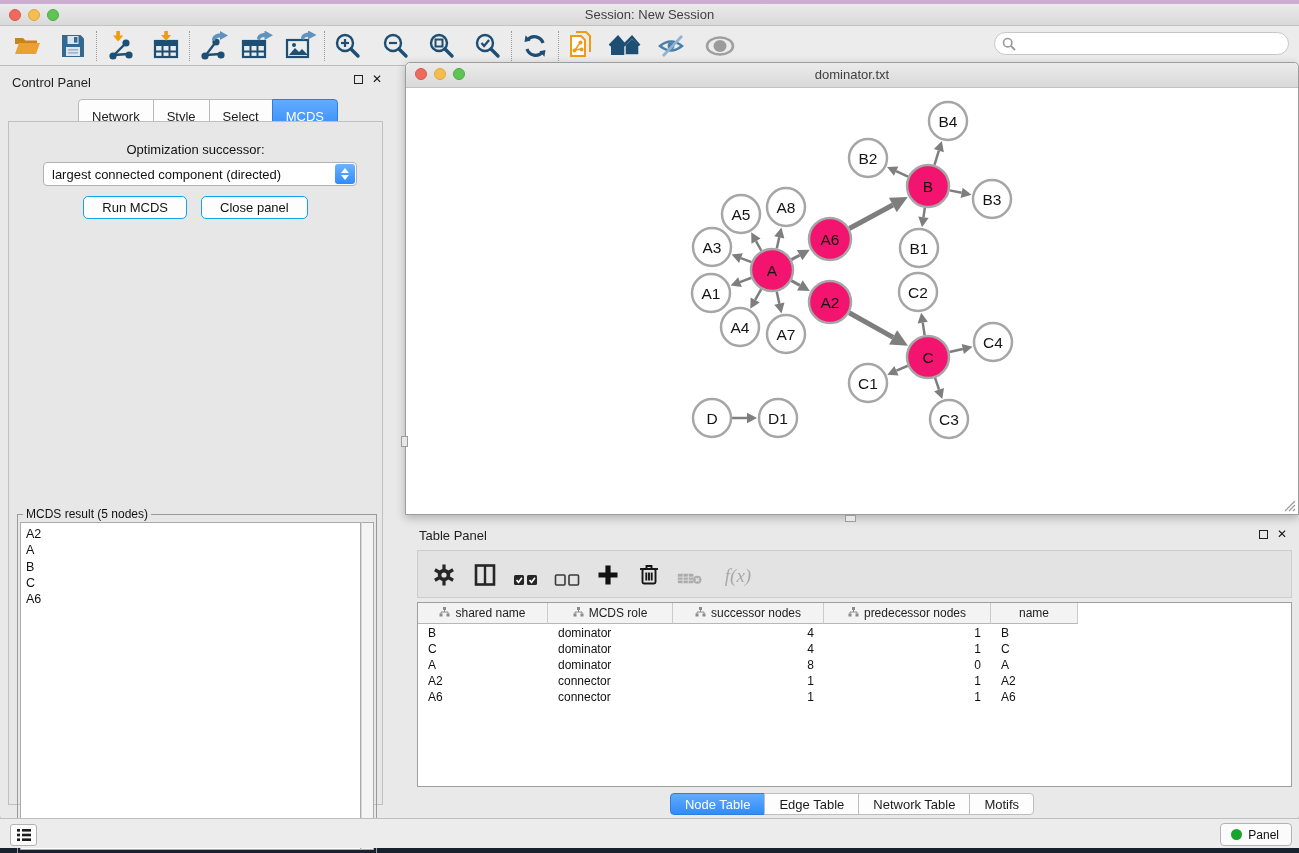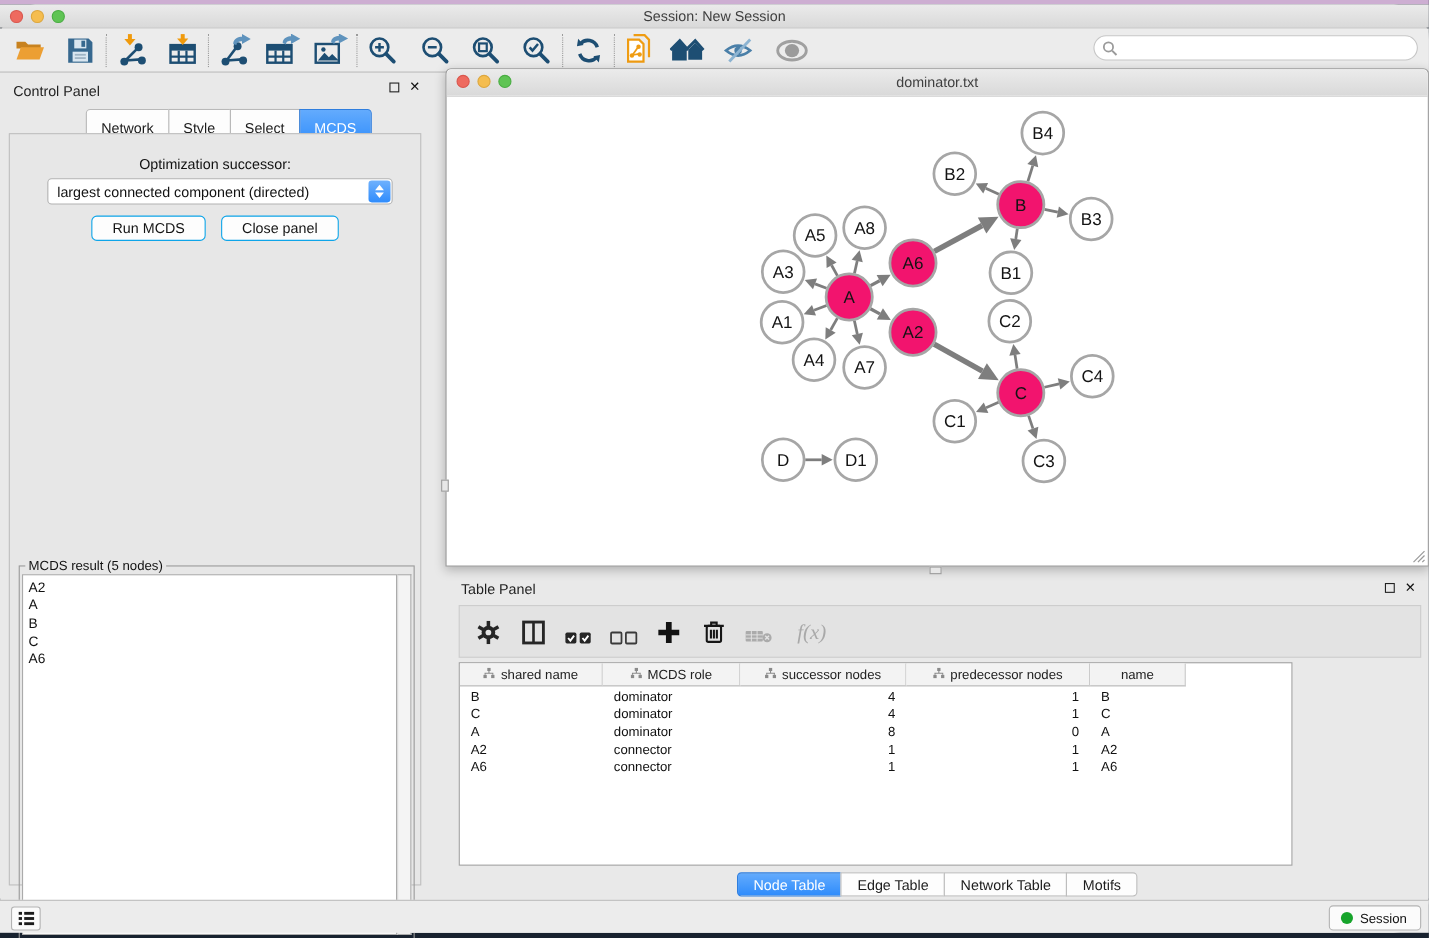--- a/index.html
+++ b/index.html
@@ -74,21 +74,21 @@
   .net-canvas { position:absolute; left:1px; top:26px; width:890px; height:316px; background:#fff; }
   .resize-grip { position:absolute; right:2px; bottom:2px; width:14px; height:14px; }
   .grip-v { position:absolute; left:-5px; top:373px; width:7px; height:11px; background:#e7e7e7; border:1px solid #9c9c9c; }
 
   
   .tpanel { position:absolute; left:405px; top:515px; width:894px; height:303px; }
   .tp-toolbar { position:absolute; left:12px; top:31px; width:875px; height:48px; background:#e3e3e3;
     border:1px solid #cdcdcd; display:flex; align-items:center; padding-left:13px; gap:15px; }
   .tp-icon { width:26px; height:26px; display:flex; align-items:flex-end; justify-content:center; }
   .fx { font-family:"Liberation Serif","DejaVu Serif",serif; font-style:italic; font-size:19px; color:#a9a9a9; }
-  .tp-table { position:absolute; left:12px; top:83px; width:758px; height:185px; background:#fff;
+  .tp-table { position:absolute; left:12px; top:83px; width:875px; height:185px; background:#fff;
     border:1px solid #9e9e9e; overflow:hidden; }
   .th-row { position:absolute; left:0; top:0; height:21px; display:flex; }
   .th-cell { height:21px; background:#f3f3f3; border-right:1px solid #cbcbcb; border-bottom:1px solid #b7b7b7;
     font-size:12px; color:#222; display:flex; align-items:center; justify-content:center; gap:5px; }
   .t-rows { position:absolute; left:0; top:22px; }
   .t-row { display:flex; height:16px; }
   .t-cell { font-size:12px; color:#111; padding:0 10px; line-height:16px; white-space:nowrap; overflow:hidden; }
   .tp-tabs { position:absolute; left:0; width:100%; top:274px; display:flex; justify-content:center; }
   .tp-tab { height:22px; padding:0 14px; background:#fdfdfd; border:1px solid #bdbdbd; margin-left:-1px;
     font-size:13px; color:#1c1c1c; display:flex; align-items:center; }
@@ -683,16 +683,16 @@
             <rect x="6" y="1" width="9" height="2.6"></rect>
           <rect x="1" y="5.7" width="3" height="2.6"></rect>
             <rect x="6" y="5.7" width="9" height="2.6"></rect>
           <rect x="1" y="10.4" width="3" height="2.6"></rect>
             <rect x="6" y="10.4" width="9" height="2.6"></rect>
         </g>
       </svg>
     </div>
     <div class="memory-btn">
       <span class="memdot"></span>
-      <span>Session</span>
+      <span>Panel</span>
     </div>
   </div>
 </div>
 
 </body></html>

